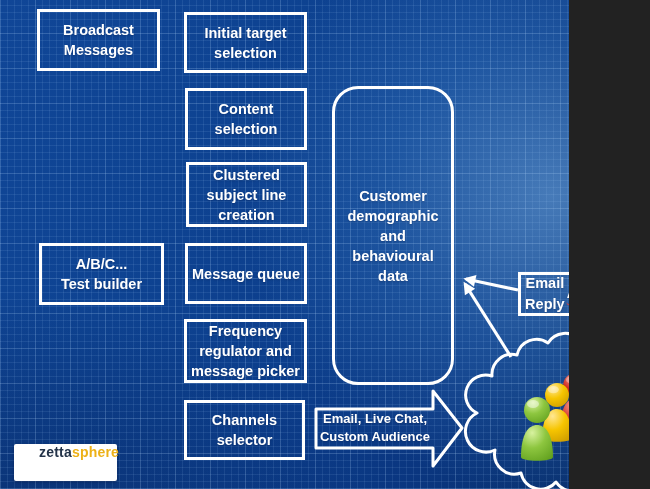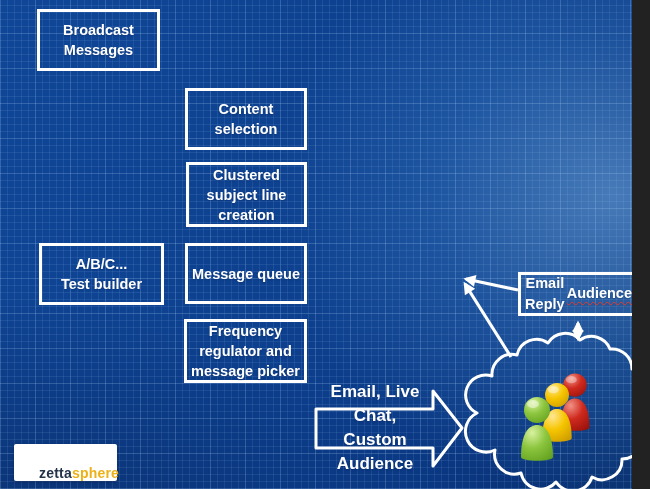--- a/index.html
+++ b/index.html
@@ -1,18 +1,18 @@
 <!DOCTYPE html>
 <html><head>
 <meta charset="utf-8">
 <style>
   html,body{margin:0;padding:0;background:#222;}
   .canvas{
     position:relative;
-    width:632px;height:489px;
+    width:569px;height:489px;
     overflow:hidden;
     font-family:"Liberation Sans",sans-serif;
     background:
       radial-gradient(75% 85% at 97% 40%, rgba(130,190,240,0.50) 0%, rgba(70,140,210,0.30) 38%, rgba(30,90,170,0) 72%),
       radial-gradient(120% 95% at 0% 112%, rgba(4,18,60,0.38) 0%, rgba(4,18,60,0) 55%),
       linear-gradient(118deg,#104697 0%,#0e4392 32%,#0c3e8c 58%,#0a3680 80%,#093170 100%);
   }
   .grid{
     position:absolute;inset:0;
     background-image:
@@ -39,27 +39,27 @@
     text-decoration:underline;
     text-decoration-style:wavy;
     text-decoration-color:#e23b2e;
     text-decoration-thickness:1px;
     text-underline-offset:3px;
   }
   .art{position:absolute;inset:0;}
   .arrow-label{
     position:absolute;left:317px;top:406px;width:116px;height:44px;
     display:flex;align-items:center;justify-content:center;text-align:center;
-    color:#fff;font-size:17px;font-weight:700;line-height:1.42;
+    color:#fff;font-size:13px;font-weight:700;line-height:1.42;
     white-space:pre-line;text-shadow:0 1px 2px rgba(0,10,40,0.25);
   }
   .logo{
     position:absolute;left:14px;top:444px;width:103px;height:37px;
     background:#fff;border-radius:2px;
-    display:flex;align-items:flex-end;gap:20px;
+    display:flex;align-items:flex-start;gap:20px;
     box-sizing:border-box;padding:0 5px;
     box-shadow:0 1px 3px rgba(0,0,30,0.35);
   }
   .logo-text{font-size:14px;font-weight:700;letter-spacing:0.2px;}
   .logo-text .zetta{color:#233349;}
   .logo-text .sphere{color:#edb117;font-weight:700;}
 </style>
 </head>
 <body>
 
@@ -127,39 +127,48 @@
     <path d="M518,290 L466,279" fill="none" stroke="#ffffff" stroke-width="3.2" marker-end="url(#arw)"></path>
 
     <path d="M511,357 L465,284" fill="none" stroke="#ffffff" stroke-width="3.2" marker-end="url(#arw)"></path>
 
     <path d="M578,323 L578,339" fill="none" stroke="#ffffff" stroke-width="3" marker-start="url(#arw)" marker-end="url(#arw)"></path>
   </svg>
 
   <div class="box" style="left:37px;top:9px;width:123px;height:62px">Broadcast
 Messages</div>
 
+  <div class="box" style="left:184px;top:12px;width:123px;height:61px">Initial target
+selection</div>
 
 
   <div class="box" style="left:185px;top:88px;width:122px;height:62px">Content
 selection</div>
 
   <div class="box" style="left:186px;top:162px;width:121px;height:65px">Clustered
 subject line
 creation</div>
 
   <div class="box" style="left:39px;top:243px;width:125px;height:62px">A/B/C...
 Test builder</div>
 
   <div class="box" style="left:185px;top:243px;width:122px;height:61px">Message queue</div>
 
   <div class="box" style="left:184px;top:319px;width:123px;height:64px">Frequency
 regulator and
 message picker</div>
 
+  <div class="box" style="left:184px;top:400px;width:121px;height:60px">Channels
+selector</div>
 
+  <div class="box rounded" style="left:332px;top:86px;width:122px;height:299px">Customer
+demographic
+and
+behavioural
+data</div>
 
   <div class="box chatbot" style="left:518px;top:272px;width:119px;height:44px">
     <span>Email Reply</span>
     <span class="squiggle">Audience</span>
   </div>
 
   <div class="arrow-label">Email, Live Chat,
 Custom Audience</div>
 
   <div class="logo">

